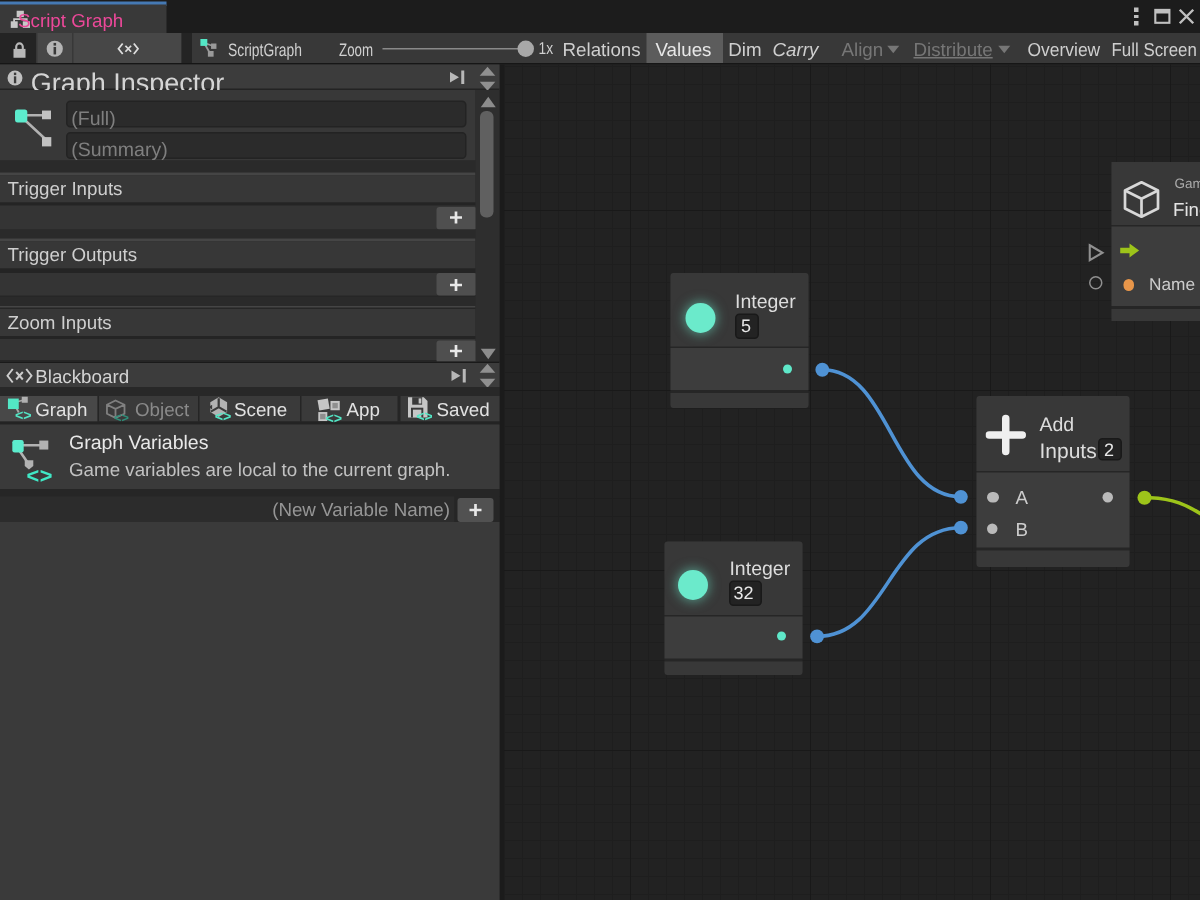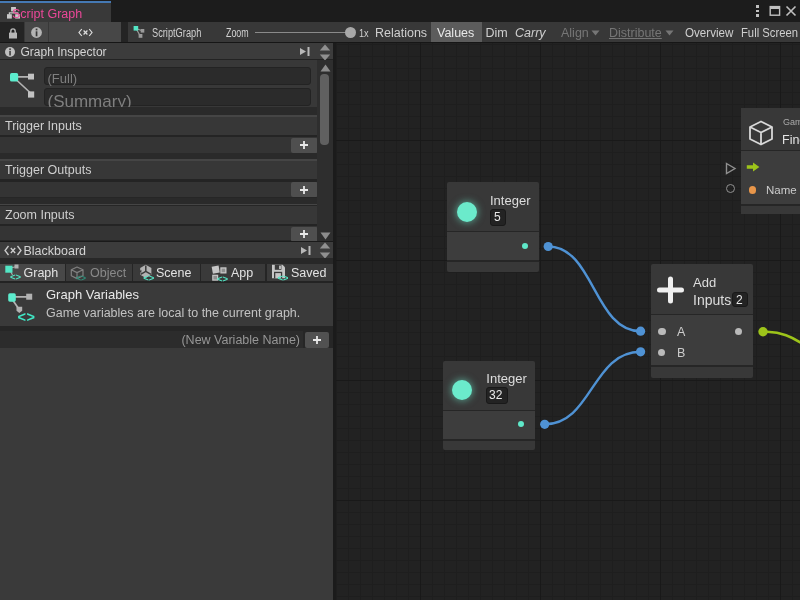--- a/index.html
+++ b/index.html
@@ -171,21 +171,21 @@
 
 <div class="abs" style="left:0;top:43px;width:336px;height:557px;background:#262626;"></div>
 <div class="abs" style="left:333px;top:43px;width:3px;height:557px;background:#1b1b1b;"></div>
 
 <div class="abs" style="left:0;top:43px;width:333px;height:16.5px;background:#3c3c3c;border-bottom:1px solid #232323;box-sizing:border-box;"></div>
 <svg class="abs" style="left:3.5px;top:45.5px;" width="12" height="12" viewBox="0 0 13 13">
   <circle cx="6.5" cy="6.5" r="5.4" fill="#c0c0c0"></circle>
   <rect x="5.7" y="5.3" width="1.7" height="5" fill="#3c3c3c"></rect>
   <rect x="5.7" y="2.6" width="1.7" height="1.8" fill="#3c3c3c"></rect>
 </svg>
-<div class="txt" style="left:20.5px;top:45px;font-size:12px;color:#d4d4d4;">Graph Inspector</div>
+<div class="txt" style="left:20.5px;top:45px;font-size:18px;color:#d4d4d4;">Graph Inspector</div>
 <svg class="abs" style="left:299px;top:46px;" width="13" height="11" viewBox="0 0 13 11">
   <path d="M1 2 L7 5.5 L1 9 Z" fill="#b8b8b8"></path>
   <rect x="8.5" y="1" width="2" height="9" fill="#b8b8b8"></rect>
 </svg>
 <svg class="abs" style="left:318.5px;top:43.5px;" width="12" height="17" viewBox="0 0 12 17">
   <path d="M0.8 6.5 L11.2 6.5 L6 0.5 Z" fill="#909090"></path>
   <path d="M0.8 10.5 L11.2 10.5 L6 16.5 Z" fill="#909090"></path>
 </svg>
 
 <div class="abs" style="left:0;top:59.5px;width:317px;height:47.5px;background:#383838;"></div>
@@ -193,21 +193,21 @@
   <g stroke="#b2b2b2" stroke-width="1.7" fill="none">
     <path d="M8 4.8 L20 4.8 M7.5 8 L21 20.5"></path>
   </g>
   <rect x="1" y="1" width="8.2" height="8.6" rx="1.7" fill="#5ceccd"></rect>
   <rect x="19" y="1.7" width="6" height="5.8" fill="#c2c2c2"></rect>
   <rect x="19" y="19.4" width="6.2" height="6.2" fill="#c2c2c2"></rect>
 </svg>
 <div class="abs" style="left:44px;top:66.5px;width:267px;height:18px;background:#2b2b2b;border:1px solid #232323;border-radius:3px;box-sizing:border-box;"></div>
 <div class="txt" style="left:47.5px;top:70.5px;font-size:13px;color:#7f7f7f;">(Full)</div>
 <div class="abs" style="left:44px;top:88px;width:267px;height:17.5px;background:#2b2b2b;border:1px solid #232323;border-radius:3px;box-sizing:border-box;"></div>
-<div class="txt" style="left:47.5px;top:91.5px;font-size:17px;color:#7f7f7f;">(Summary)</div>
+<div class="txt" style="left:47.5px;top:91.5px;font-size:13px;color:#7f7f7f;">(Summary)</div>
 
 <div class="abs" style="left:0;top:107px;width:317px;height:7.5px;background:#2a2a2a;"></div>
 <div class="abs" style="left:0;top:114.5px;width:317px;height:2px;background:#454545;"></div>
 <div class="abs" style="left:0;top:116.5px;width:317px;height:18px;background:#373737;"></div>
 <div class="txt" style="left:5px;top:118.5px;font-size:12.5px;color:#cfcfcf;">Trigger Inputs</div>
 <div class="abs" style="left:0;top:134.5px;width:317px;height:2.8px;background:#242424;"></div>
 <div class="abs" style="left:0;top:137.3px;width:317px;height:15.7px;background:#343434;"></div>
 <div class="abs" style="left:290.5px;top:137.5px;width:27px;height:15px;background:#4f4f4f;border-radius:2px;"></div>
 <svg class="abs" style="left:299px;top:140px;" width="10" height="10" viewBox="0 0 10 10">
     <path d="M5 1 V9 M1 5 H9" stroke="#e8e8e8" stroke-width="1.8"></path>

